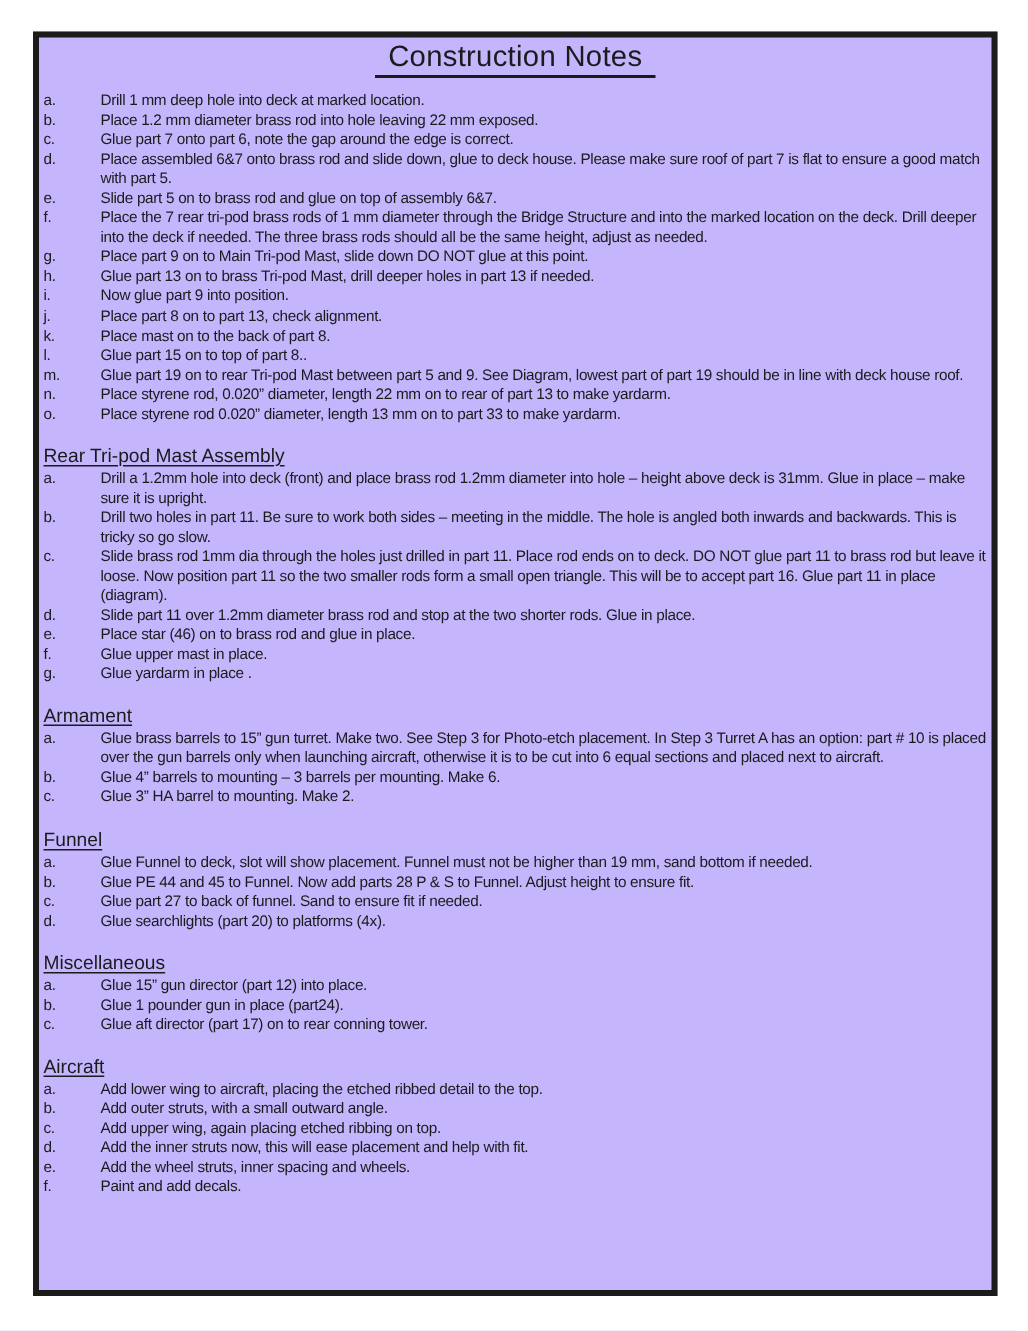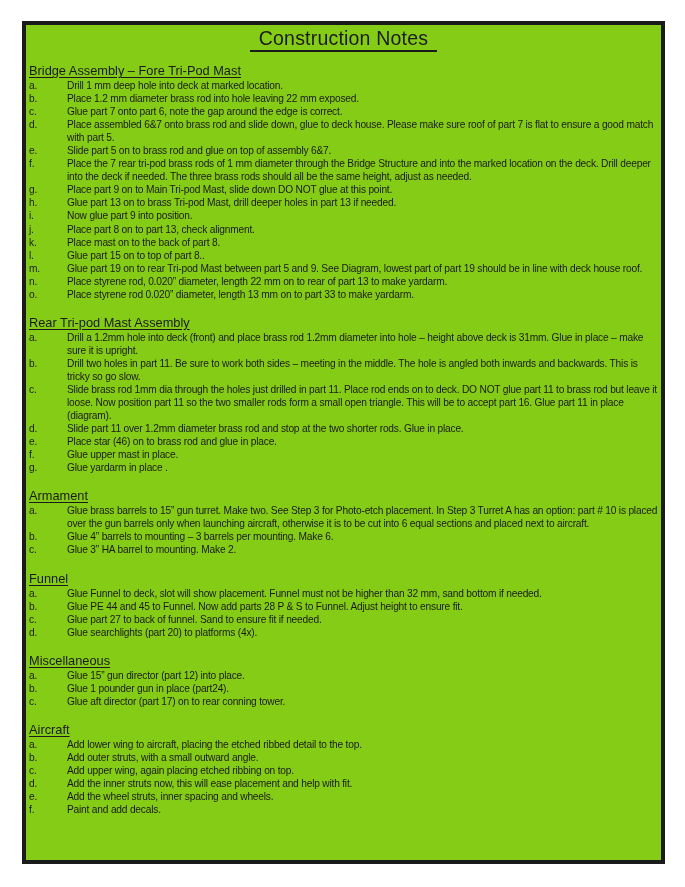--- a/index.html
+++ b/index.html
@@ -11,21 +11,21 @@
     position: relative;
     overflow: hidden;
   }
   .page-frame {
     position: absolute;
     left: 22px; top: 21px;
     width: 643px; height: 843px;
     border: 4px solid #1b1b1b;
     padding: 2px 3px 0 3px;
     overflow: hidden;
-    background: #84cc16;
+    background: #c4b5fd;
   }
   .title-wrap {
     text-align: center;
     margin-top: 0;
   }
   .page-title {
     display: inline-block;
     font-size: 19.5px;
     line-height: 22px;
     letter-spacing: 0.2px;
@@ -51,21 +51,21 @@
   .item-text  { flex: 1; }
 </style>
 </head>
 <body>
 
 <div class="page-frame">
   <div class="title-wrap">
     <span class="page-title">Construction Notes</span>
   </div>
   <main>
-      <section class="notes-section"><div class="section-heading">Bridge Assembly – Fore Tri-Pod Mast</div><div class="item">
+      <section class="notes-section"><div class="item">
           <span class="item-label">a.</span>
           <span class="item-text">Drill 1 mm deep hole into deck at marked location.</span>
         </div><div class="item">
           <span class="item-label">b.</span>
           <span class="item-text">Place 1.2 mm diameter brass rod into hole leaving 22 mm exposed.</span>
         </div><div class="item">
           <span class="item-label">c.</span>
           <span class="item-text">Glue part 7 onto part 6, note the gap around the edge is correct.</span>
         </div><div class="item">
           <span class="item-label">d.</span>
@@ -131,21 +131,21 @@
           <span class="item-text">Glue brass barrels to 15” gun turret. Make two. See Step 3 for Photo-etch placement.  In Step 3 Turret A has an option: part # 10 is placed over the gun barrels only when launching aircraft, otherwise it is to be cut into 6 equal sections and placed next to aircraft.</span>
         </div><div class="item">
           <span class="item-label">b.</span>
           <span class="item-text">Glue 4” barrels to mounting – 3 barrels per mounting. Make 6.</span>
         </div><div class="item">
           <span class="item-label">c.</span>
           <span class="item-text">Glue 3” HA barrel to mounting. Make 2.</span>
         </div></section>
       <section class="notes-section"><div class="section-heading">Funnel</div><div class="item">
           <span class="item-label">a.</span>
-          <span class="item-text">Glue Funnel to deck, slot will show placement. Funnel must not be higher than 32 mm, sand bottom if needed.</span>
+          <span class="item-text">Glue Funnel to deck, slot will show placement. Funnel must not be higher than 19 mm, sand bottom if needed.</span>
         </div><div class="item">
           <span class="item-label">b.</span>
           <span class="item-text">Glue PE 44 and 45 to Funnel. Now add parts 28 P &amp; S to Funnel. Adjust height to ensure fit.</span>
         </div><div class="item">
           <span class="item-label">c.</span>
           <span class="item-text">Glue part 27 to back of funnel. Sand to ensure fit if needed.</span>
         </div><div class="item">
           <span class="item-label">d.</span>
           <span class="item-text">Glue searchlights (part 20) to platforms (4x).</span>
         </div></section>

